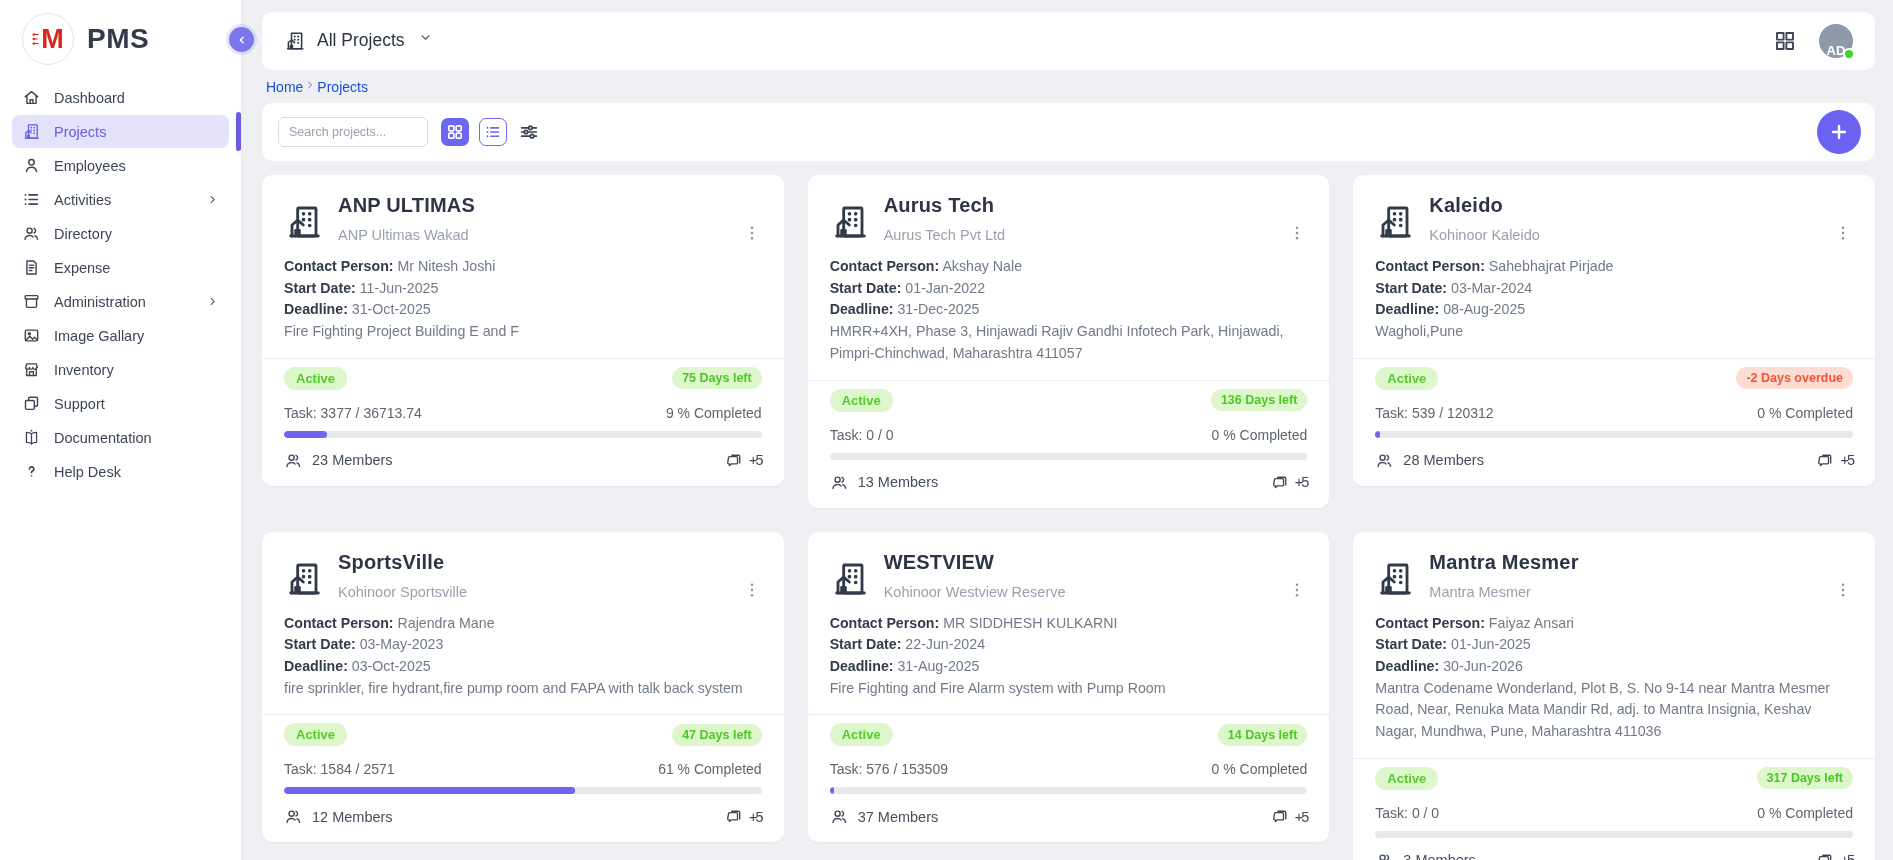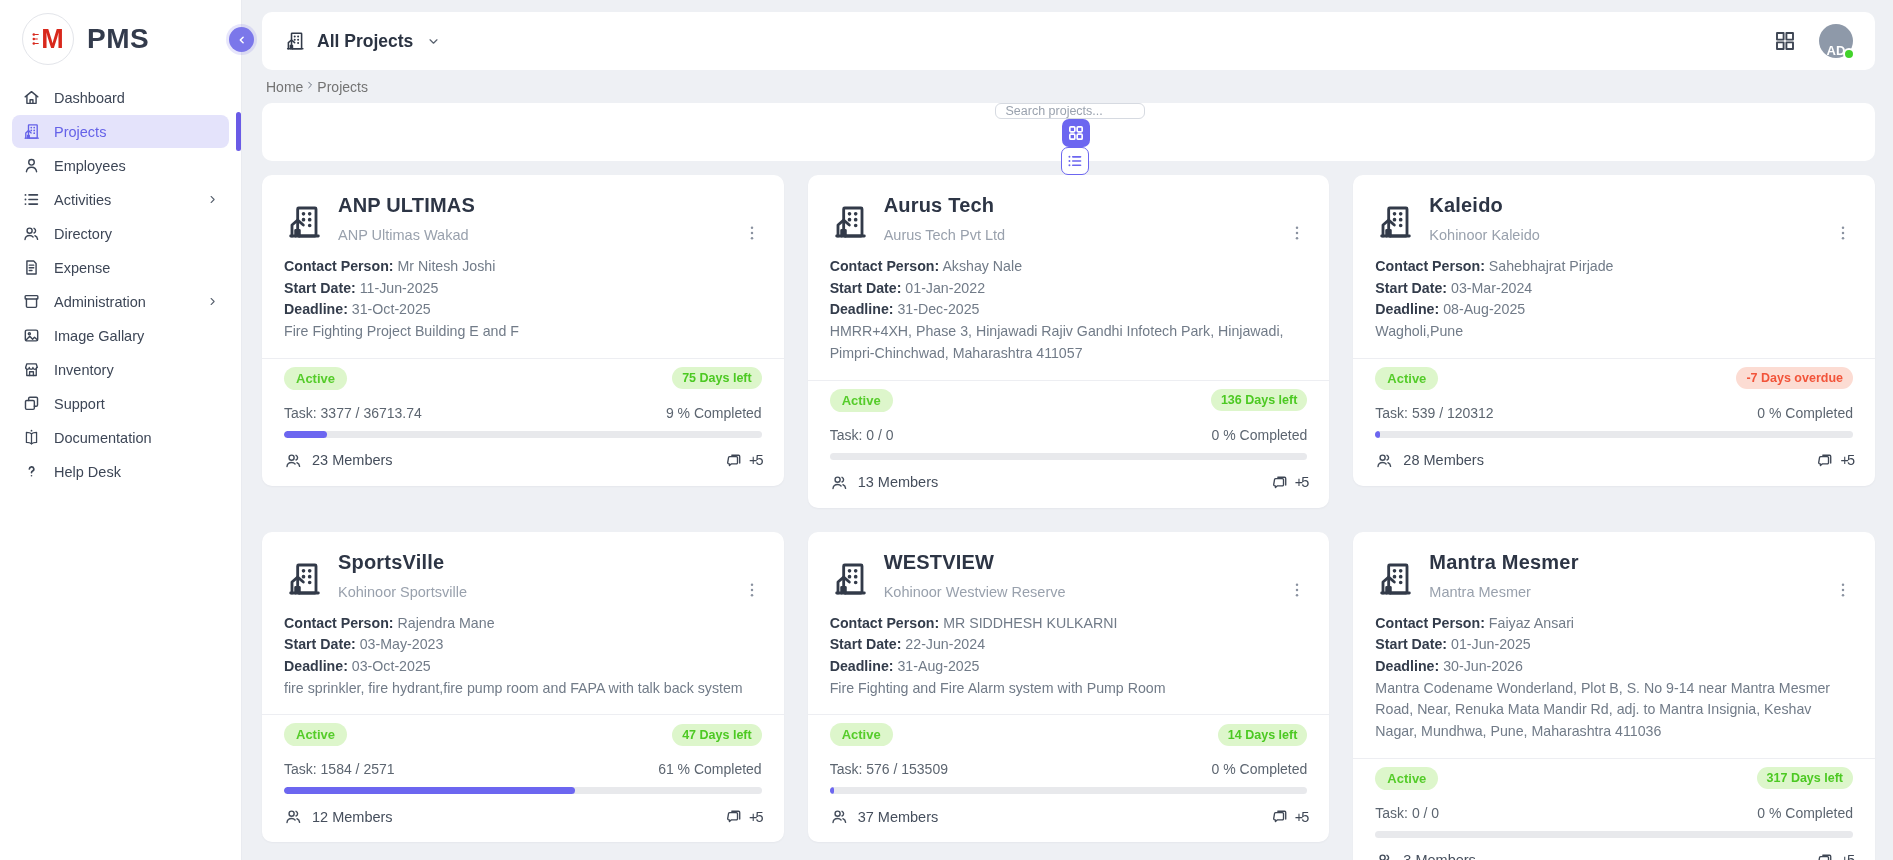--- a/index.html
+++ b/index.html
@@ -28,35 +28,35 @@
     width:5px; height:39px; background:#6a5be6; border-radius:4px; }
   .collapse-btn { position:fixed; left:229px; top:27px; width:25px; height:25px; border-radius:50%;
     background:#7b77ea; color:#fff; border:none; display:flex; align-items:center; justify-content:center;
     z-index:3; box-shadow:0 0 0 3px rgba(123,119,234,.18); padding:0; }
   .collapse-btn .ic { width:12px; height:12px; }
 
   
   .main { margin-left:242px; padding:12px 18px 0 20px; }
   .topbar { display:flex; align-items:center; justify-content:space-between; background:#fff;
     border-radius:10px; height:58px; padding:0 22px; }
-  .tb-left { display:flex; align-items:center; gap:11px; font-size:17.5px; font-weight:700; color:#2b3342; }
+  .tb-left { display:flex; gap:11px; font-size:17.5px; font-weight:400; color:#2b3342; }
   .tb-left .bic { width:22px; height:22px; color:#323a49; }
   .tb-left .cdn { width:15px; height:15px; color:#5a6370; margin-left:2px; }
   .tb-right { display:flex; align-items:center; gap:22px; }
   .apps-btn { width:24px; height:24px; color:#3e4654; background:none; border:none; padding:0; }
   .avatar { width:34px; height:34px; border-radius:50%; background:#8e99a9; color:#fff; font-size:13px;
     font-weight:700; display:flex; align-items:flex-end; justify-content:center; position:relative; }
   .status-dot { position:absolute; right:-2px; bottom:-2px; width:12px; height:12px;
     background:#43d32b; border:2px solid #fff; border-radius:50%; }
 
-  .crumbs { display:flex; align-items:flex-start; gap:1px; font-size:14px; color:#737373; margin:9px 4px 8px; }
+  .crumbs { display:flex; align-items:flex-start; gap:1px; font-size:14px; color:#1d4ed8; margin:9px 4px 8px; }
   .crumb-sep { width:12px; height:12px; color:#6a7280; }
 
   .toolbar { display:flex; align-items:center; background:#fff; border-radius:10px; height:58px;
-    padding:0 14px 0 16px;flex-direction:column; }
+    padding:0 14px 0 16px; }
   .search { width:150px; height:30px; border:1px solid #d6dae1; border-radius:6px; padding:0 10px;
     font-size:12.5px; color:#333b4a; outline:none; background:#fff; }
   .search::placeholder { color:#9aa2ae; }
   .tbtn { width:28px; height:28px; border-radius:7px; display:flex; align-items:center;
     justify-content:center; border:none; background:transparent; padding:4px; }
   .tbtn.gridv { background:#6c66f0; color:#fff; margin-left:13px; }
   .tbtn.listv { border:1.5px solid #6c66f0; color:#6c66f0; background:#fff; margin-left:10px; }
   .tbtn.filter { color:#3c4453; margin-left:7px; width:30px; }
   .add-btn { margin-left:auto; width:44px; height:44px; border-radius:50%; background:#6a63f2;
     color:#fff; border:none; display:flex; align-items:center; justify-content:center; padding:11px; }
@@ -521,21 +521,21 @@
         <span>Sahebhajrat Pirjade</span></div>
       <div><b>Start Date:</b>
         <span>03-Mar-2024</span></div>
       <div><b>Deadline:</b>
         <span>08-Aug-2025</span></div>
       <div>Wagholi,Pune</div>
     </div>
     <div class="divider"></div>
     <div class="badges">
       <span class="pill status">Active</span>
-      <span class="pill days overdue">-7 Days overdue</span>
+      <span class="pill days overdue">-2 Days overdue</span>
     </div>
     <div class="task-row">
       <span>Task: 539 / 120312</span>
       <span>0 % Completed</span>
     </div>
     <div class="track">
       <div class="fill" style="width: 1%;"></div>
     </div>
     <div class="members">
       <span class="m-left">

